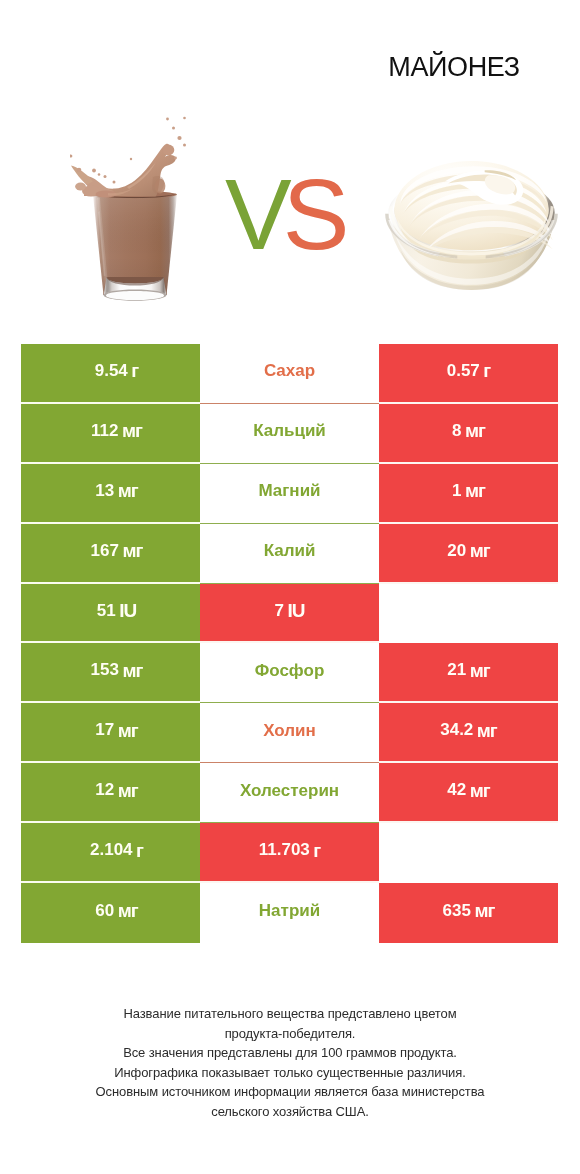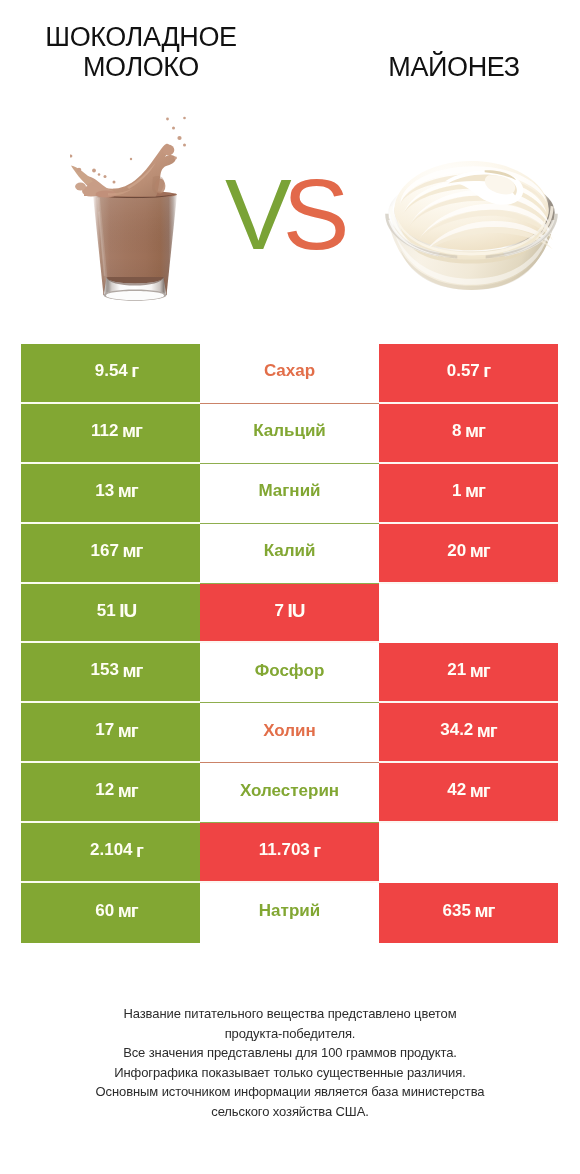--- a/index.html
+++ b/index.html
@@ -26,22 +26,20 @@
   .row:last-child .mid{border-bottom:none;}
   .num{font-size:17px;font-weight:700;letter-spacing:0px;position:relative;top:-2px;}
   .unit{font-size:19px;font-weight:700;margin-left:3.5px;letter-spacing:-1px;line-height:1;position:relative;top:-2px;}
   .footnote{position:absolute;left:0;top:1004px;width:580px;text-align:center;font-size:13px;line-height:19.6px;color:#2c2c2c;white-space:pre-line;letter-spacing:-0.1px;}
 </style>
 </head>
 <body>
 
 <div class="page">
   <div class="titles">
-    <div class="title" id="title-left">ШОКОЛАДНОЕ
-МОЛОКО</div>
     <div class="title" id="title-right">МАЙОНЕЗ</div>
   </div>
   <div class="hero">
     <svg class="img-left" width="120" height="195" viewBox="0 0 120 195" style="position:absolute;left:70px;top:113px;">
       <defs>
         <linearGradient id="gGlass" x1="0" y1="0" x2="1" y2="0">
           <stop offset="0" stop-color="#f7f2f0"></stop>
           <stop offset="0.035" stop-color="#d6c3ba"></stop>
           <stop offset="0.09" stop-color="#b08d7a"></stop>
           <stop offset="0.20" stop-color="#a57b66"></stop>

